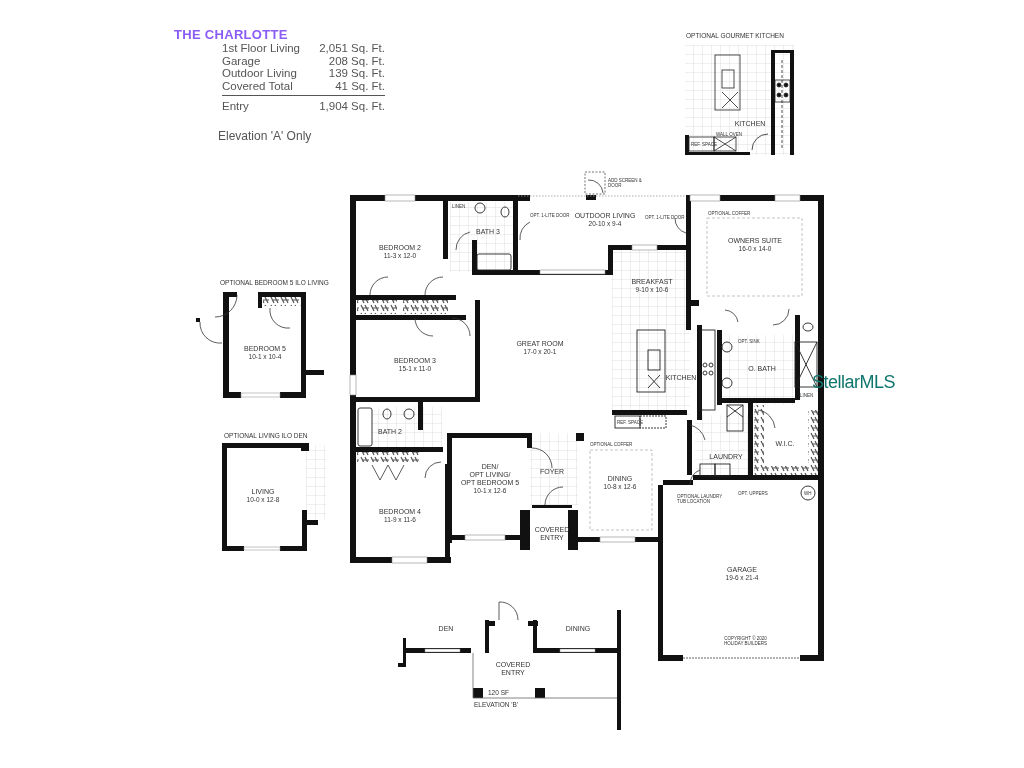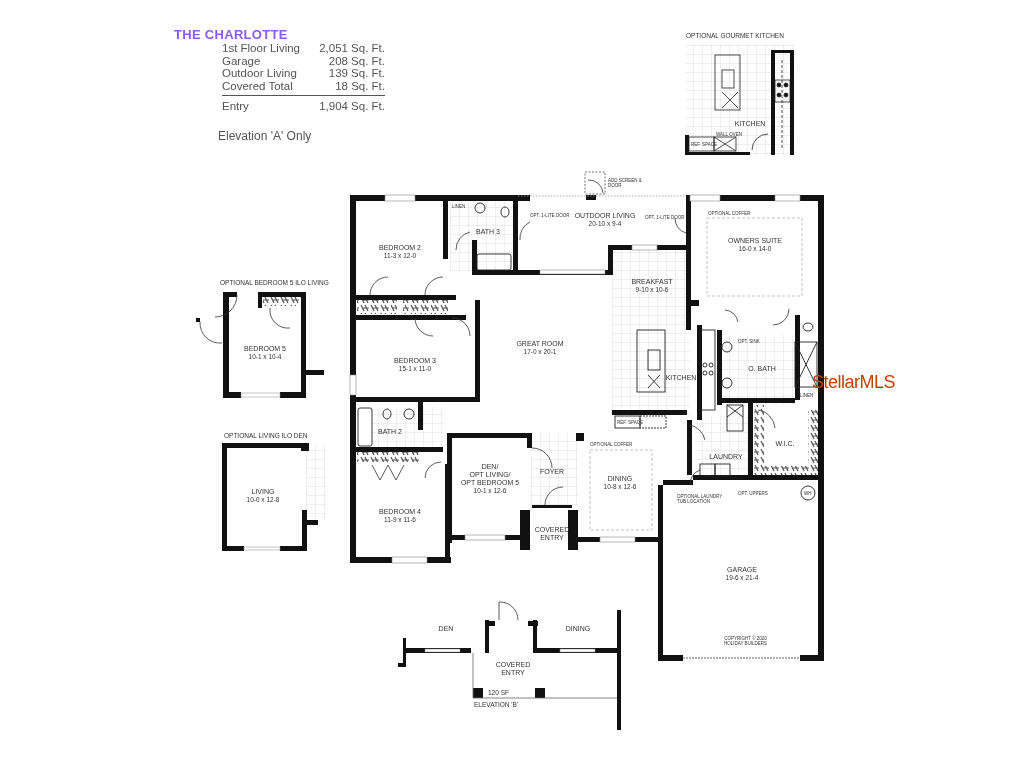--- a/index.html
+++ b/index.html
@@ -8,42 +8,42 @@
   .title{left:174px;top:27px;font-weight:bold;font-size:13px;letter-spacing:0.3px;color:#8b5cf6;}
   .sqft-table{left:174px;top:42px;width:163px;font-size:11.5px;color:#555;margin-left:48px;}
   .sqft-row{display:flex;justify-content:space-between;line-height:12.5px;}
   .sqft-rule{border-top:1.5px solid #555;margin:3px 0 4px 0;}
   .elev-note{left:218px;top:129px;font-size:12px;color:#555;}
   .lbl{position:absolute;font-size:7px;color:#333;text-align:center;line-height:8px;white-space:nowrap;transform:translateX(-50%);}
   .lbl .dim{display:block;font-size:6.5px;}
   .tiny{position:absolute;font-size:4.5px;color:#333;white-space:nowrap;line-height:5px;}
   .caption{position:absolute;font-size:6.5px;color:#333;white-space:nowrap;}
   svg{position:absolute;left:0;top:0;}
-  .watermark{position:absolute;left:812px;top:372px;font-size:18px;color:#c2410c;letter-spacing:-0.5px;}
+  .watermark{position:absolute;left:812px;top:372px;font-size:18px;color:#0f766e;letter-spacing:-0.5px;}
 </style>
 </head>
 <body>
 
 <div class="abs title">THE CHARLOTTE</div>
 <div class="abs sqft-table">
   <div class="sqft-row">
     <span>1st Floor Living</span>
     <span>2,051 Sq. Ft.</span>
   </div>
   <div class="sqft-row">
     <span>Garage</span>
     <span>208 Sq. Ft.</span>
   </div>
   <div class="sqft-row">
     <span>Outdoor Living</span>
     <span>139 Sq. Ft.</span>
   </div>
   <div class="sqft-row">
     <span>Covered Total</span>
-    <span>18 Sq. Ft.</span>
+    <span>41 Sq. Ft.</span>
   </div>
   <div class="sqft-rule"></div>
   <div class="sqft-row">
     <span>Entry</span>
     <span>1,904 Sq. Ft.</span>
   </div>
 </div>
 <div class="abs elev-note">Elevation 'A' Only</div>
 
 <svg width="1024" height="768" viewBox="0 0 1024 768">

